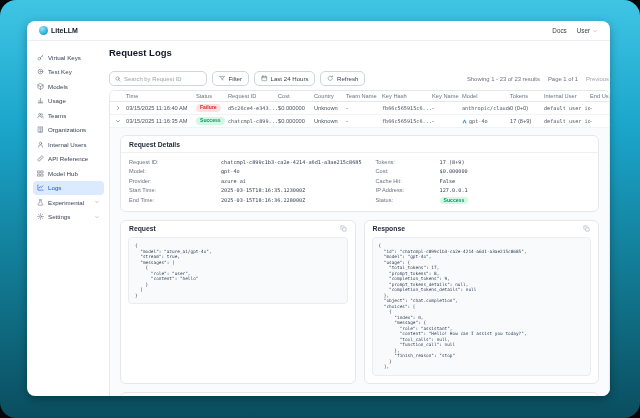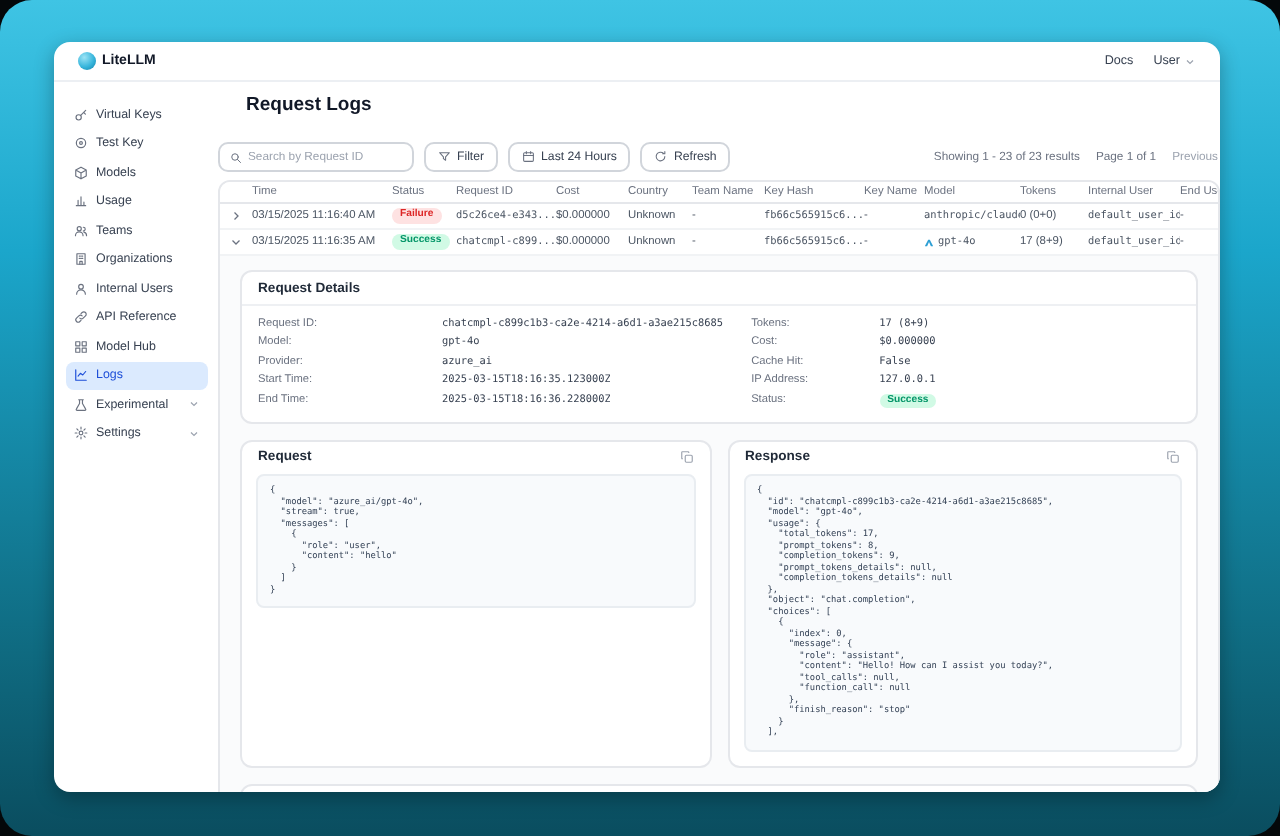--- a/index.html
+++ b/index.html
@@ -33,21 +33,21 @@
   .side-item.active { background:#dbeafe; color:#1d4ed8; }
   .i { width:7px; height:7px; flex:0 0 7px; display:block; }
   .i svg, .bi svg { width:100%; height:100%; stroke:#6b7280; fill:none;
           stroke-width:2; stroke-linecap:round; stroke-linejoin:round; display:block; }
   .side-item.active .i svg { stroke:#1d4ed8; }
   .side-chev { margin-left:auto; width:6px; height:6px; }
   .side-chev svg { width:100%; height:100%; stroke:#9ca3af; fill:none; stroke-width:2.4; }
 
   
   .main { flex:1; overflow:hidden; padding-left:1px; }
-  .page-title { margin-top:6px; font-size:9.5px; font-weight:700; color:#111827;margin-left:14px; }
+  .page-title { margin-top:6px; font-size:9.5px; font-weight:700; color:#111827; }
 
   .toolbar { margin-top:13px; display:flex; align-items:center; gap:5px; height:15px; padding-right:1px; }
   .searchbox { width:98px; height:15px; border:1px solid #d1d5db; border-radius:5px;
                display:flex; align-items:center; gap:3px; padding:0 5px; background:#fff; }
   .searchbox .bi { width:6px; height:6px; flex:0 0 6px; }
   .searchbox input { border:none; outline:none; width:100%; font-size:5.9px;
                      font-family:"Liberation Sans",sans-serif; color:#374151; background:transparent; }
   .searchbox input::placeholder { color:#9ca3af; }
   .tbtn { height:15px; display:flex; align-items:center; gap:3px; padding:0 6px;
           border:1px solid #d1d5db; border-radius:5px; background:#fff;

